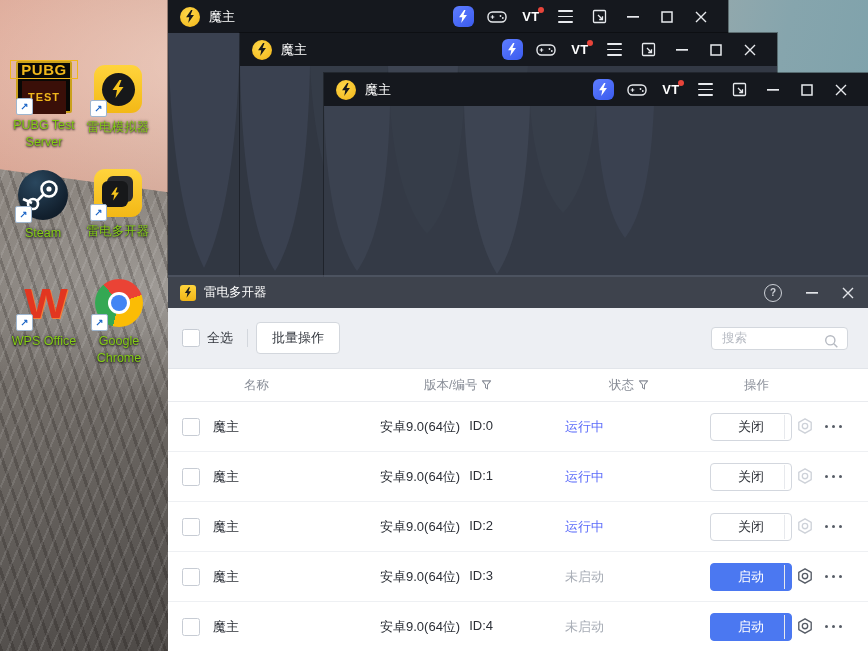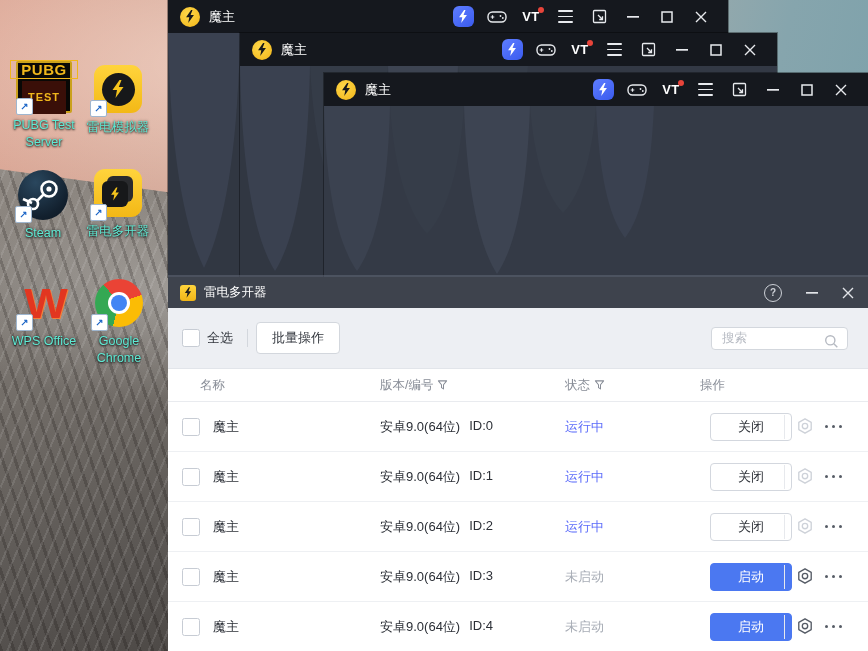--- a/index.html
+++ b/index.html
@@ -15,21 +15,21 @@
     clip-path:polygon(0 26%,55% 36%,100% 52%,100% 100%,0 100%);
     background:
       repeating-linear-gradient(113deg, rgba(255,255,255,.10) 0 2px, transparent 2px 10px),
       repeating-linear-gradient(72deg, rgba(15,10,8,.20) 0 3px, transparent 3px 12px),
       radial-gradient(ellipse 40% 25% at 20% 45%, rgba(230,228,225,.35), transparent 70%),
       linear-gradient(163deg,#a59f99 0%,#8d8781 22%,#716c67 45%,#575350 68%,#413d3a 88%,#353230 100%);}
 
   
   .dicon{position:absolute;display:flex;flex-direction:column;align-items:center;cursor:default;}
   .dicon .art{position:relative;width:50px;height:50px;display:flex;align-items:center;justify-content:center;}
-  .dicon .lbl{margin-top:5px;color:#5eead4;font-size:12.5px;line-height:1.35;text-align:center;
+  .dicon .lbl{margin-top:5px;color:#84cc16;font-size:12.5px;line-height:1.35;text-align:center;
     text-shadow:0 1px 2px rgba(0,0,0,.85),0 0 3px rgba(0,0,0,.6);}
   .shortcut{position:absolute;left:-3px;bottom:-3px;width:15px;height:15px;background:#fff;border:1px solid #9fb6cf;
     border-radius:2px;display:flex;align-items:center;justify-content:center;font-size:10px;color:#1863c6;font-weight:bold;}
   .ic-pubg{width:52px;height:48px;background:#090806;border:2px solid #caa11c;border-radius:2px;
     display:flex;flex-direction:column;align-items:center;justify-content:center;gap:2px;}
   .ic-pubg .t1{color:#f0b71c;font-weight:bold;font-size:15px;letter-spacing:.5px;border:1px solid #f0b71c;padding:0 10px;line-height:1.15;}
   .ic-pubg .t2{color:#f0b71c;font-weight:bold;font-size:11px;background:#3a0f08;padding:10px 6px;line-height:1.2;letter-spacing:1px;}
   .ic-ld{width:48px;height:48px;border-radius:11px;background:linear-gradient(180deg,#ffd43c,#f3b816);
     display:flex;align-items:center;justify-content:center;}
   .ic-ld .ring{width:33px;height:33px;border-radius:50%;background:#17181a;display:flex;align-items:center;justify-content:center;}
@@ -82,21 +82,21 @@
   .sortsel{width:96px;height:30px;background:#fff;border:1px solid #d3d7dd;border-radius:4px;display:flex;align-items:center;
     padding:0 8px;box-sizing:border-box;cursor:pointer;}
   .sortsel .stext{flex:1;font-size:12.5px;color:#33373e;}
   .searchwrap{position:relative;margin-left:12px;}
   .searchwrap input{width:137px;height:23px;box-sizing:border-box;background:#fff;border:1px solid #d3d7dd;border-radius:4px;
     padding:0 28px 0 10px;font-size:12.5px;color:#33373e;font-family:inherit;outline:none;}
   .searchwrap input::placeholder{color:#b6bac2;}
   .searchwrap svg{position:absolute;right:9px;top:7px;}
 
   .thead{position:relative;height:32px;border-bottom:1px solid #e9ebef;color:#878c96;font-size:12.5px;background:#fff;}
-  .thead .hc{position:absolute;top:50%;transform:translateY(-50%);display:flex;align-items:center;gap:4px;}
+  .thead .hc{position:absolute;top:50%;transform:translateY(-50%);display:flex;align-items:center;gap:4px;margin-left:44px;}
   .h-name{left:32px;} .h-ver{left:212px;} .h-status{left:397px;} .h-op{left:532px;}
 
   .row{position:relative;height:49px;border-bottom:1px solid #eef0f3;background:#fff;}
   .row .rchk{position:absolute;left:14px;top:16px;}
   .row .rname{position:absolute;left:45px;top:50%;transform:translateY(-50%);font-size:13px;color:#2b2f36;}
   .row .rver{position:absolute;left:212px;top:50%;transform:translateY(-50%);font-size:13px;color:#2b2f36;display:flex;gap:9px;}
   .row .rstatus{position:absolute;left:397px;top:50%;transform:translateY(-50%);font-size:13px;}
   .running{color:#5b6bfa;} .stopped{color:#a8adb6;}
   .rbtn{position:absolute;left:542px;top:11px;width:82px;height:28px;border-radius:4px;font-size:13px;font-family:inherit;
     display:flex;align-items:center;justify-content:center;cursor:pointer;box-sizing:border-box;}

